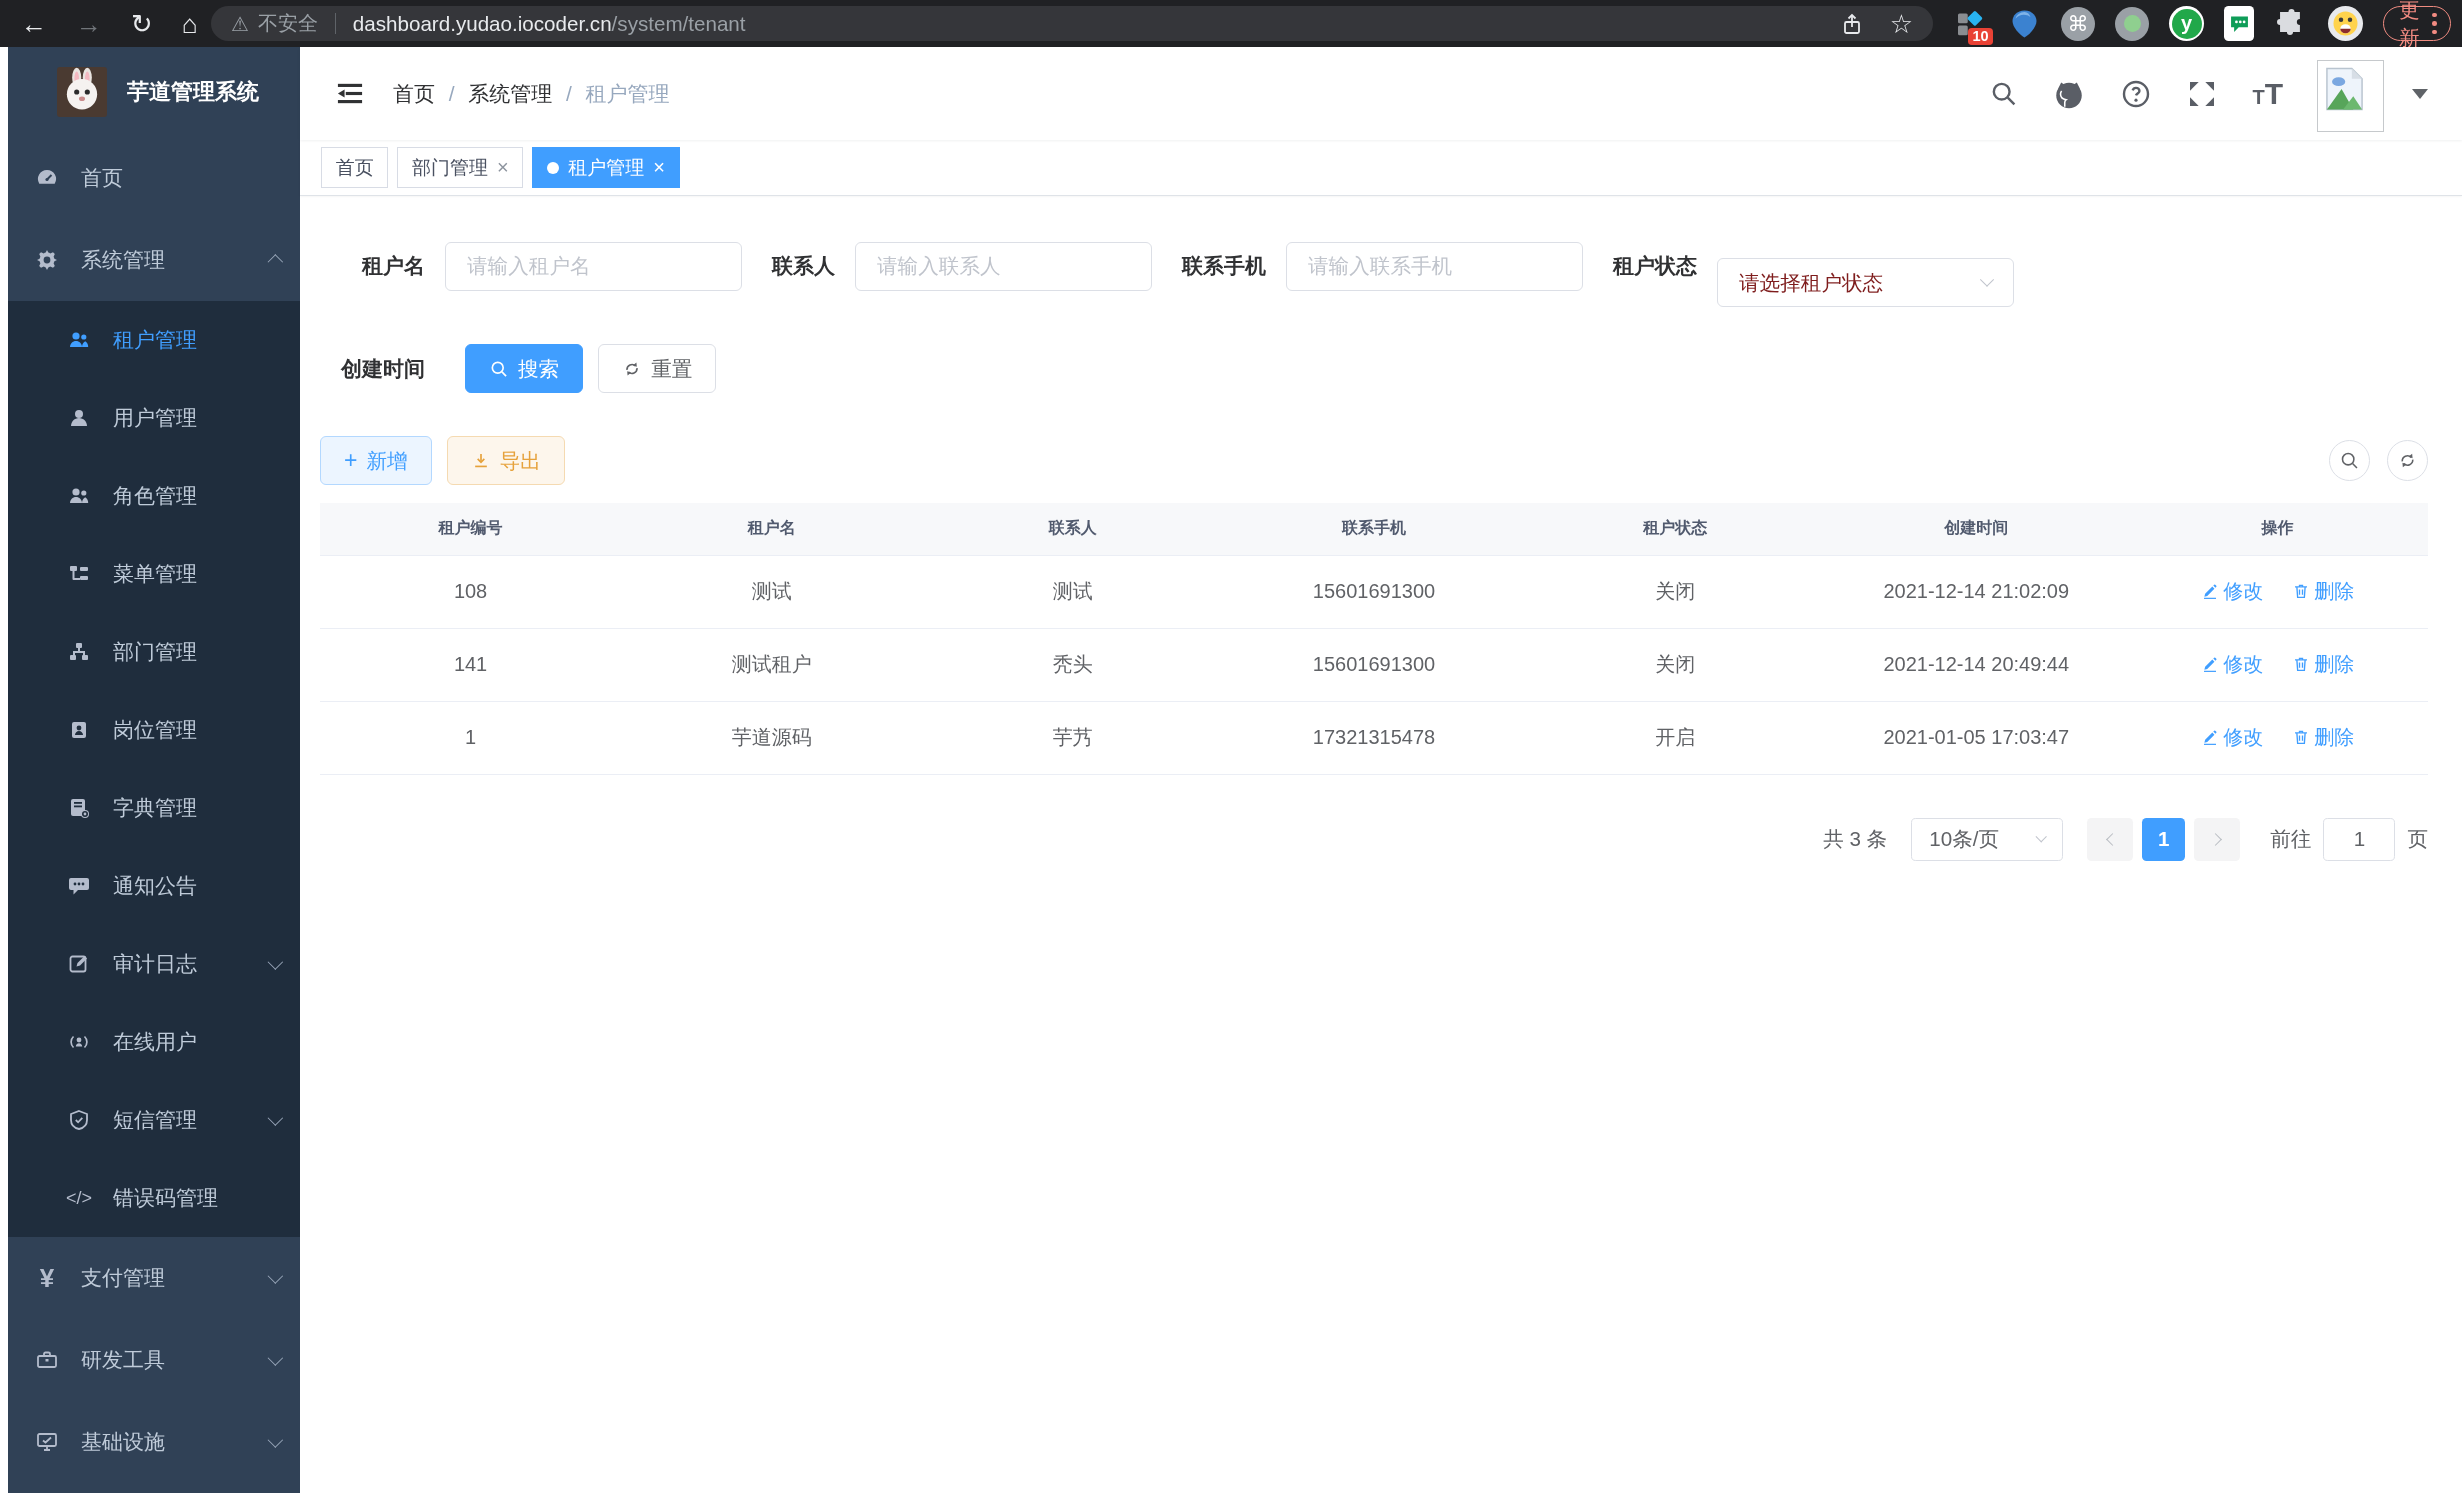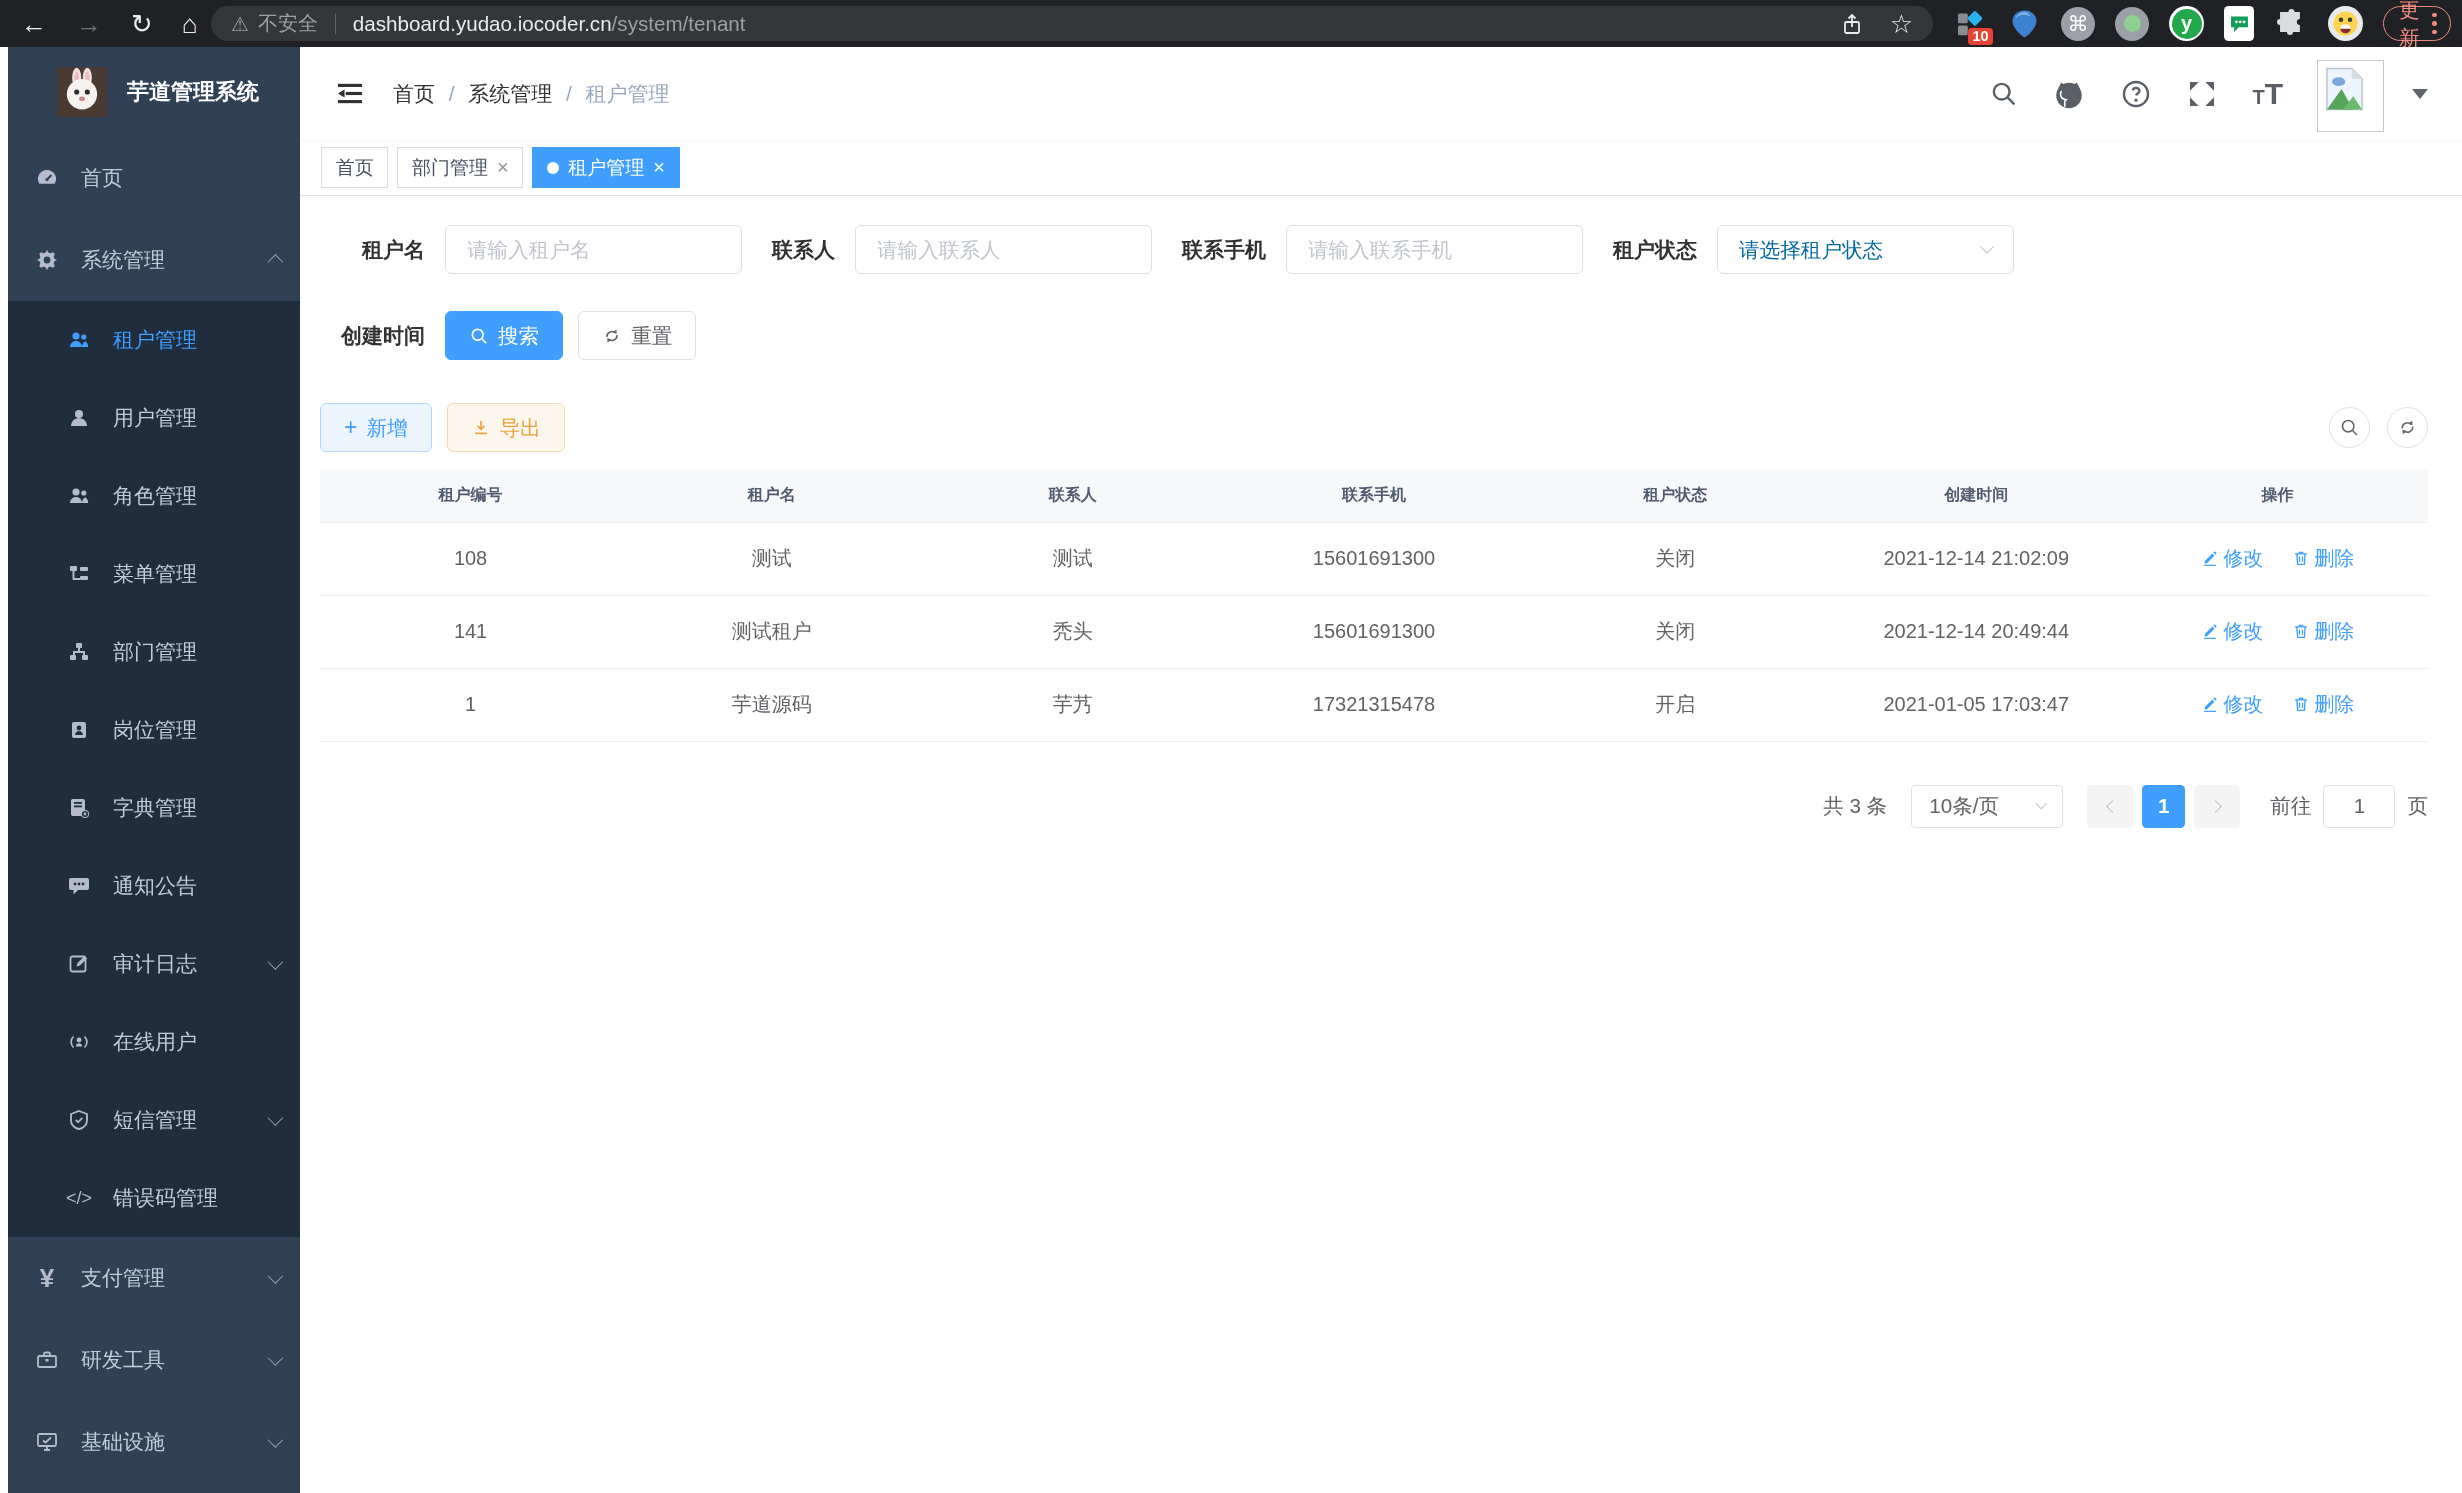--- a/index.html
+++ b/index.html
@@ -68,27 +68,27 @@
 
   .content { padding:29px 34px 0 20px; }
   .frow { display:flex; align-items:center; }
   .frow + .frow { margin-top:37px; }
   .fi { display:flex; align-items:center; }
   .fi + .fi { margin-left:30px; }
   .fi-label { font-size:21px; color:#303133; font-weight:700; margin-right:20px; white-space:nowrap; }
   .fi-label.first { width:105px; text-align:right; }
   .tin { width:297px; height:49px; border:0.8px solid #dcdfe6; border-radius:6px; padding:0 21px; font-size:20.6px; color:#606266; outline:none; font-family:inherit; background:#fff; }
   .tin::placeholder { color:#c0c4cc; }
-  .sel { width:297px; height:49px; border:0.8px solid #dcdfe6; border-radius:6px; padding:8px 21px; display:flex; align-items:center; color:#0369a1; font-size:20.6px; cursor:pointer; background:#fff; }
+  .sel { width:297px; height:49px; border:0.8px solid #dcdfe6; border-radius:6px; padding:8px 21px; display:flex; align-items:center; color:#7f1d1d; font-size:20.6px; cursor:pointer; background:#fff;margin-top:33px; }
   .sel .schev { margin-left:auto; width:10px; height:10px; border-right:1.5px solid #c0c4cc; border-bottom:1.5px solid #c0c4cc; transform:rotate(45deg) translate(-2.3px,-2.3px); }
   .daterange { width:362px; height:49px; border:0.8px solid #dcdfe6; border-radius:6px; display:flex; align-items:center; padding:0 17px; gap:10.7px; background:#fff; }
   .daterange .dph { color:#c0c4cc; font-size:20.6px; flex:1; text-align:center; }
   .daterange .dsep { color:#606266; font-size:20px; font-weight:700; }
   .btn { height:49px; border-radius:6px; display:inline-flex; align-items:center; justify-content:center; gap:9px; font-size:20.6px; padding:0 23px; cursor:pointer; border:0.8px solid #dcdfe6; background:#fff; color:#606266; white-space:nowrap; }
-  .btn-primary { background:#409eff; border-color:#409eff; color:#fff; }
+  .btn-primary { background:#409eff; border-color:#409eff; color:#fff; margin-left:20px; }
   .btn-reset { margin-left:15px; }
   .btn-add { background:#ecf5ff; border-color:#b3d8ff; color:#409eff; }
   .btn-export { background:#fdf6ec; border-color:#f5dab1; color:#e6a23c; margin-left:15px; }
   .toolbar { display:flex; align-items:center; margin-top:43px; }
   .tool-right { margin-left:auto; display:flex; gap:17px; }
   .cbtn { width:41px; height:41px; border-radius:50%; border:0.8px solid #dcdfe6; display:flex; align-items:center; justify-content:center; color:#606266; cursor:pointer; background:#fff; }
 
   table.grid { width:100%; border-collapse:collapse; table-layout:fixed; margin-top:18px; }
   .grid th { height:52px; background:#f7f8fa; color:#515a6e; font-size:16px; font-weight:700; border-bottom:0.8px solid #ebeef5; }
   .grid td { height:73px; text-align:center; font-size:20px; color:#606266; border-bottom:0.8px solid #ebeef5; background:#fff; }

